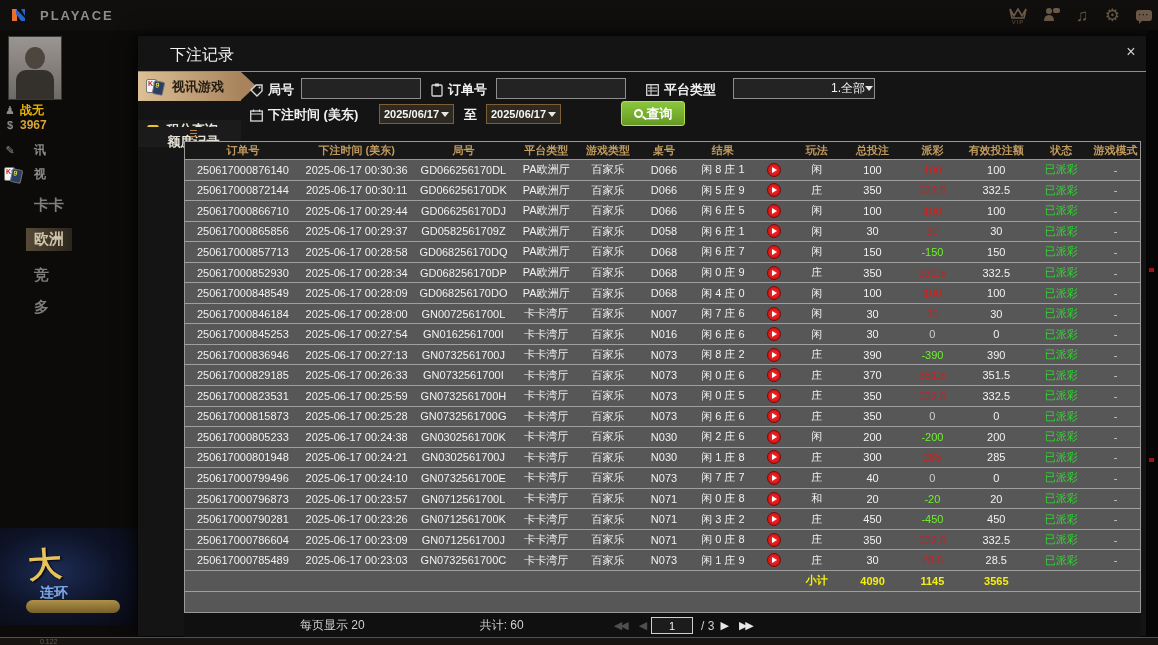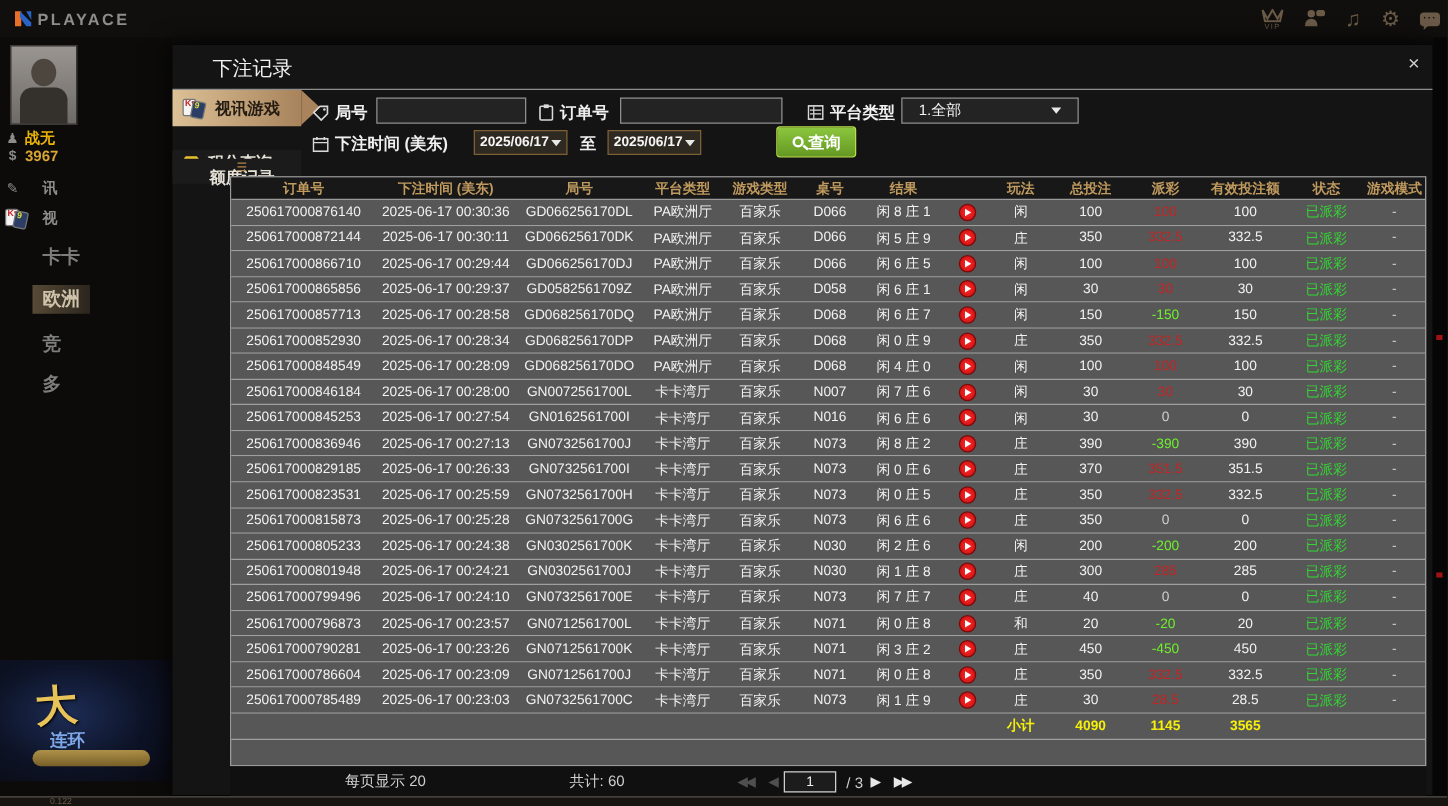--- a/index.html
+++ b/index.html
@@ -4,21 +4,21 @@
 <style>
   * { margin:0; padding:0; box-sizing:border-box; }
   html,body { width:1158px; height:645px; overflow:hidden; background:#0a0a0a;
     font-family:"Liberation Sans","DejaVu Sans",sans-serif; }
   .abs { position:absolute; }
   #stage { position:relative; width:1158px; height:645px; background:#0e0d0c; }
 
   
   #topbar { left:0; top:0; width:1158px; height:30px; background:#100f0d;
     border-bottom:1px solid #05, #000; display:flex; align-items:center; }
-  .logo-wrap { display:flex; align-items:center; gap:2px; margin-left:10px; }
+  .logo-wrap { display:flex; align-items:center; gap:12px; margin-left:10px; }
   .brand { color:#8d8d8d; font-weight:bold; letter-spacing:2px; font-size:13px; }
   .top-icons { position:absolute; right:6px; top:0; height:30px; display:flex; align-items:center; gap:16px; }
   .tico { color:#6b5a48; font-size:15px; line-height:1; text-align:center; }
   .vip-label { font-size:6px; color:#6b5a48; letter-spacing:1px; display:block; margin-top:-2px; }
   .chat-bubble { width:16px; height:11px; border-radius:3px; background:#6b5a48; position:relative;
     color:#100f0d; font-size:8px; letter-spacing:1px; text-align:center; line-height:9px; font-weight:bold; }
   .chat-bubble:after { content:""; position:absolute; left:3px; bottom:-3px;
     border:3px solid transparent; border-top-color:#6b5a48; border-left-color:#6b5a48; }
 
   
@@ -77,21 +77,21 @@
     box-shadow:0 3px 0 #b5854a, 0 6px 0 #b5854a; }
 
   
   .flabel { color:#f0f0f0; font-size:13px; font-weight:bold; white-space:nowrap; display:flex; align-items:center; gap:5px; }
   .fico { color:#d8d8d8; font-size:12px; }
   .txt-input { background:#232323; border:1px solid #8f8f8f; height:21px; color:#eee; font-size:12px; padding:0 4px; }
   .datebox { background:#2e2a22; border:1px solid #7d5f35; height:20px; color:#f5f5f5; font-size:11px; font-weight:bold;
     display:flex; align-items:center; justify-content:space-between; padding:0 4px; cursor:pointer; }
   .caret { width:0; height:0; border-left:4px solid transparent; border-right:4px solid transparent; border-top:5px solid #e8e8e8; }
   .dropdown { background:#232323; border:1px solid #8f8f8f; height:21px; color:#f2f2f2; font-size:12px;
-    display:flex; align-items:center; justify-content:space-between; padding:0 13px; cursor:pointer; }
+    display:flex; align-items:center; justify-content:flex-end; padding:0 1px; cursor:pointer;margin-left:12px; }
   #query-btn { left:483px; top:65px; width:64px; height:25px; border-radius:3px;
     background:linear-gradient(#8cc63e,#649922); border:1px solid #b7e046; color:#fff; font-size:13px; font-weight:bold;
     display:flex; align-items:center; justify-content:center; gap:4px; cursor:pointer; }
   .mag { width:9px; height:9px; border:2px solid #fff; border-radius:50%; position:relative; }
   .mag:after { content:""; position:absolute; left:6px; top:6px; width:5px; height:2px; background:#fff; transform:rotate(40deg); }
 
   
   #table { left:46px; top:105px; width:957px; height:472px; border:1px solid #9a9a9a; background:#575757; }
   .trow { display:flex; width:955px; }
   #thead { height:18px; background:#181818; border-bottom:1px solid #9a9a9a; }
@@ -699,21 +699,21 @@
             <div class="cell c9">4090</div>
             <div class="cell c10">1145</div>
             <div class="cell c11">3565</div>
             <div class="cell c12"></div>
             <div class="cell c13"></div>
           </div>
         </div>
     </div>
 
     <div id="pager" class="abs">
-      <span style="margin-left:92px;">每页显示 20</span>
+      <span style="margin-left:116px;">每页显示 20</span>
       <span style="margin-left:115px;">共计: 60</span>
       <span class="pg-arrow off" style="margin-left:90px;">◀◀</span>
       <span class="pg-arrow off">◀</span>
       <input id="page-input" value="1" style="">
       <span style="margin-left:8px;">/ 3</span>
       <span class="pg-arrow" style="margin-left:6px;">▶</span>
       <span class="pg-arrow">▶▶</span>
     </div>
   </div>
 

